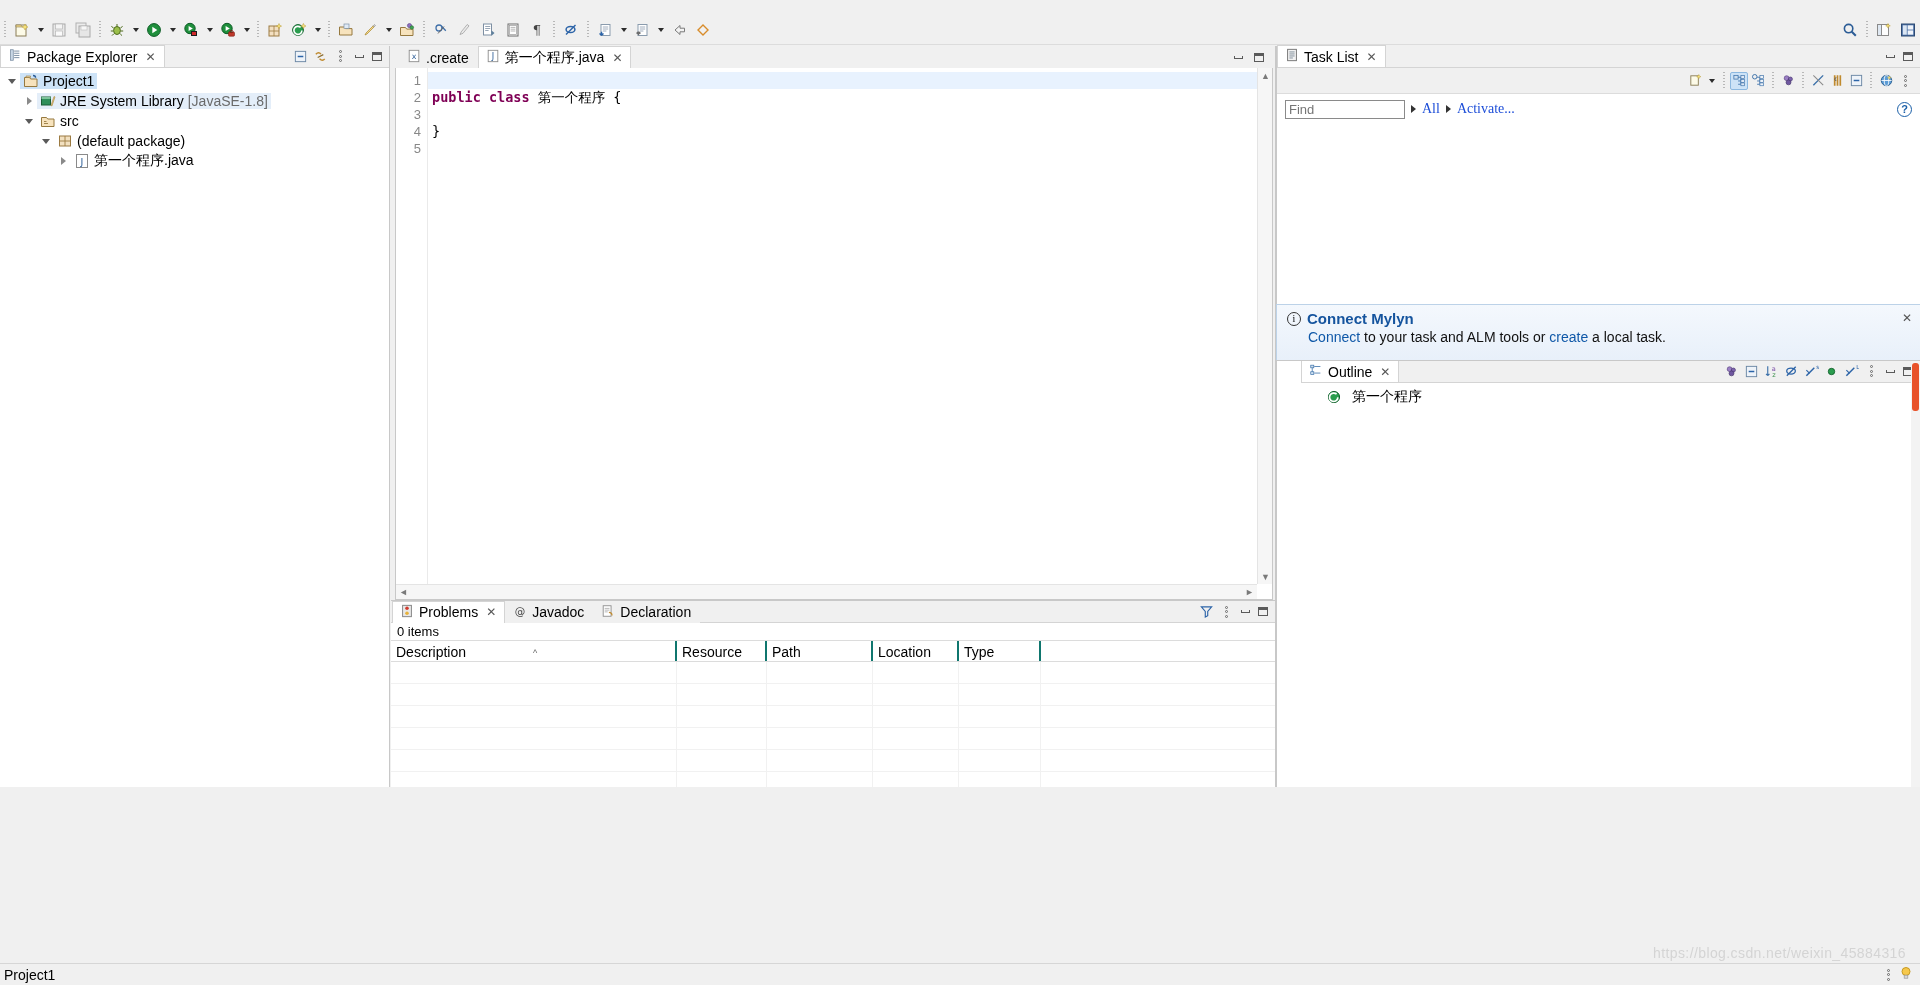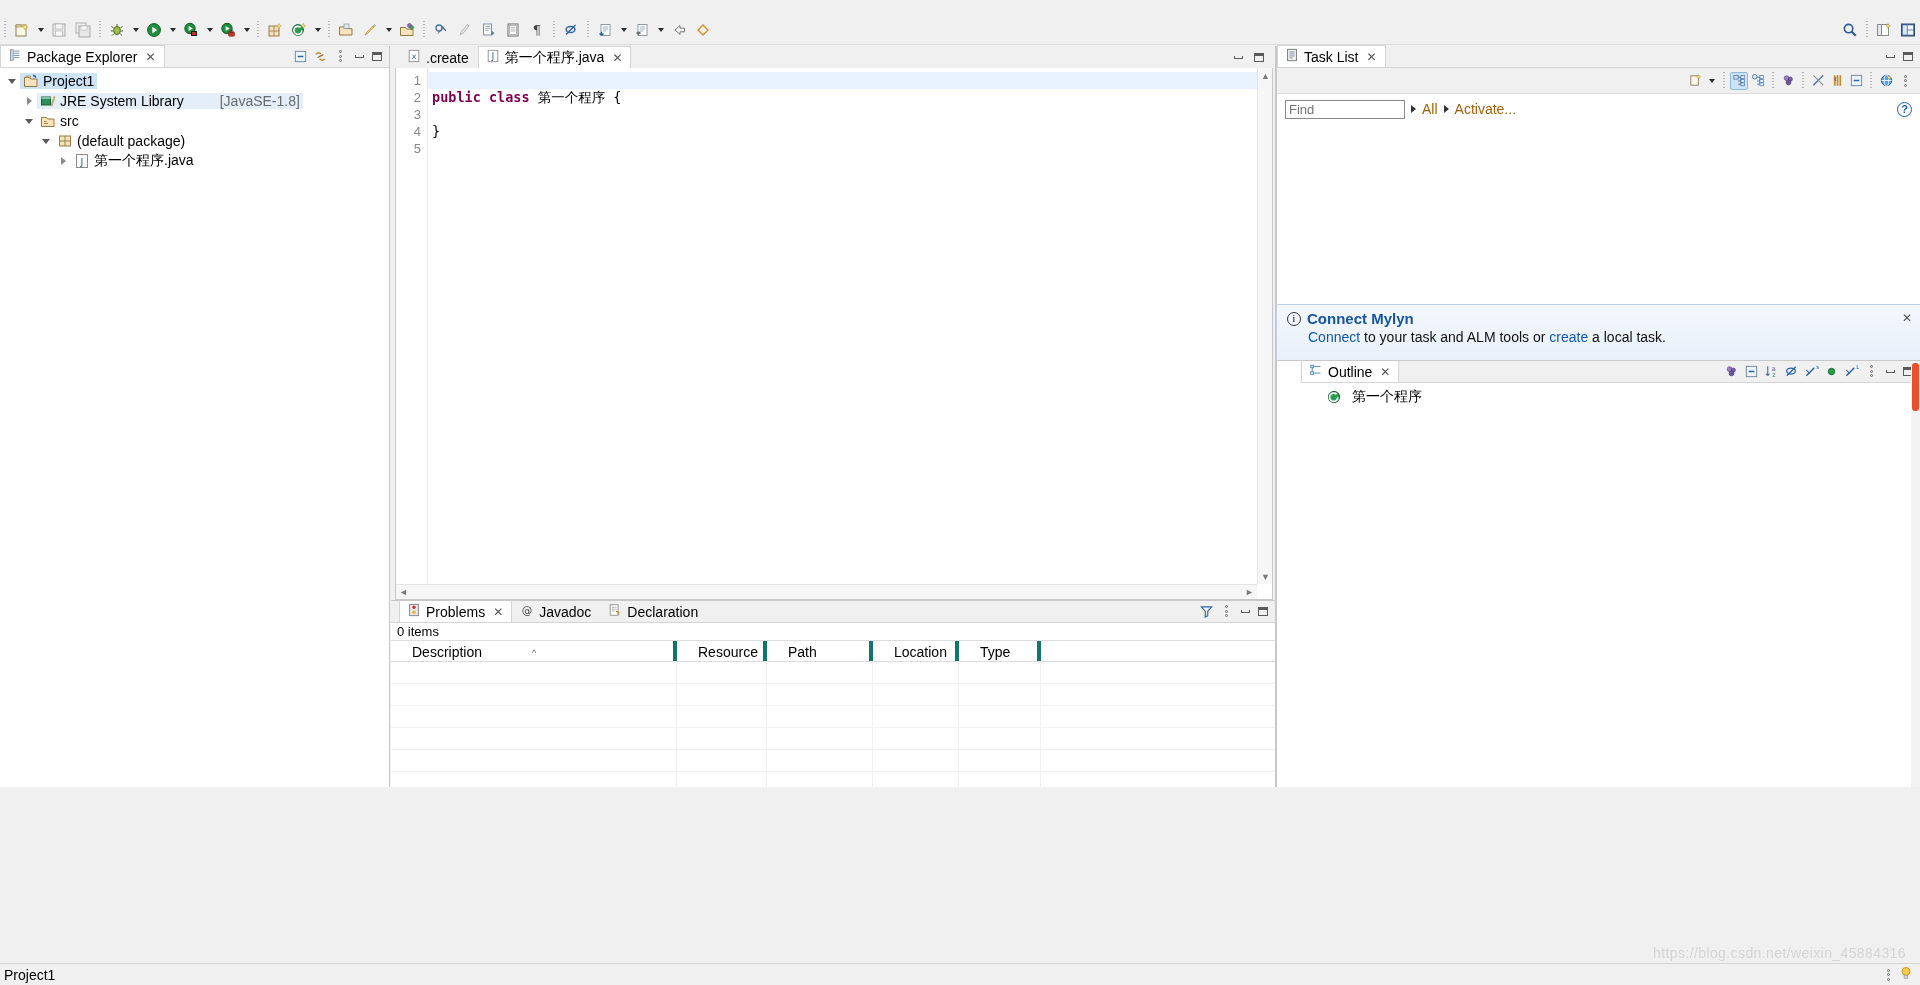--- a/index.html
+++ b/index.html
@@ -102,21 +102,21 @@
   }
   .tree-row .label-wrap { display: inline-flex; align-items: center; gap: 4px; padding: 0 3px; }
   .tree-row.selected .label-wrap { background: #cde3f7; }
   .tree-row.highlight .label-wrap { background: #e4eef9; }
   .tw-down, .tw-right {
     width: 0; height: 0; border-style: solid;
   }
   .tw-down { border-width: 5px 4px 0 4px; border-color: #5a5a5a transparent transparent transparent; }
   .tw-right { border-width: 4px 0 4px 5px; border-color: transparent transparent transparent #8a8a8a; }
   .ticon { width: 16px; height: 16px; flex: 0 0 16px; display:flex; align-items:center; justify-content:center; }
-  .dim { color: #6a6a6a; margin-left: 32px; }
+  .dim { color: #6a6a6a; }
 
   
   #editor-area {
     position: absolute; left: 391px; top: 46px; width: 884px; height: 554px;
     background: #f0f0f0; display: flex; flex-direction: column;
   }
   #editor-area .view-tabbar { padding-left: 8px; }
   #editor-win-ctl { margin-left: auto; display: flex; align-items: center; gap: 5px; padding-right: 8px; height: 22px; }
   .editor-body {
     flex: 1; display: flex; background: #fff;
@@ -149,26 +149,26 @@
     background: #f6f6f6; border-top: 1px solid #e4e4e4;
     display: flex; justify-content: space-between; align-items: center;
   }
   .sb-arrow { font-size: 9px; color: #7a7a7a; width: 15px; height: 15px; display:flex; align-items:center; justify-content:center; cursor: default;}
 
   
   #problems-panel {
     position: absolute; left: 391px; top: 601px; width: 884px; height: 186px;
     background: #f0f0f0; display: flex; flex-direction: column;
   }
-  #problems-panel .view-tabbar { padding-left: 8px; border-bottom: 1px solid #d4d4d4; }
+  #problems-panel .view-tabbar { padding-left: 1px; border-bottom: 1px solid #d4d4d4; align-items: center; }
   .items-count { height: 17px; line-height: 17px; padding-left: 6px; font-size: 13px; background: #fff; }
   .ptable { flex: 1; background: #fff; display: flex; flex-direction: column; overflow: hidden; }
   .ptable-head { display: flex; height: 22px; border-top: 1px solid #dcdcdc; border-bottom: 1px solid #dcdcdc; background: #fff; }
   .pth {
-    border-right: 4px solid #0f766e; font-size: 14px; padding-left: 21px; line-height: 22px;
+    border-right: 2px solid #0f766e; font-size: 14px; padding-left: 5px; line-height: 22px;
     position: relative; cursor: default; white-space: nowrap; overflow: hidden;
   }
   .sort-ind { position: absolute; left: 50%; top: 1px; font-size: 9px; color: #666; }
   .ptable-rows { flex: 1; }
   .prow { display: flex; height: 22px; border-bottom: 1px solid #f1f1f1; }
   .pcell { border-right: 1px solid #f1f1f1; }
 
   
   #task-list {
     position: absolute; left: 1276px; top: 46px; width: 644px; height: 258px;
@@ -176,21 +176,21 @@
     border-left: 1px solid #c8c8c8;
   }
   #task-list .view-tabbar { border-bottom: 1px solid #d4d4d4; background: #f0f0f0; }
   .tl-toolbar { height: 26px; background: #f0f0f0; display: flex; align-items: center; justify-content: flex-end; padding-right: 6px; gap: 1px; border-bottom: 1px solid #dcdcdc;}
   .tl-find { height: 28px; display: flex; align-items: center; gap: 6px; padding: 2px 8px 0 8px; background: #fff; }
   .find-input {
     width: 120px; height: 19px; border: 1px solid #8a8a8a; background: #fff;
     font-size: 13px; padding: 0 3px; font-family: "Liberation Sans", sans-serif;
     color: #000; outline: none;
   }
-  .tl-link { color: #a16207; font-size: 14px; cursor: default; white-space: nowrap; }
+  .tl-link { color: #1d4ed8; font-size: 14px; cursor: default; white-space: nowrap; font-family: Liberation Serif, serif; }
   .tri-sep { width: 0; height: 0; border-style: solid; border-width: 4.5px 0 4.5px 5px; border-color: transparent transparent transparent #333; }
   .tl-body { flex: 1; background: #fff; }
   .help-icon { margin-left: auto; width: 15px; height: 15px; border-radius: 50%; border: 1.4px solid #1a5fa8; color: #1a5fa8; font-size: 11px; display:flex; align-items:center; justify-content:center; font-weight: bold; cursor: default;}
 
   #mylyn-banner {
     position: absolute; left: 1276px; top: 304px; width: 644px; height: 57px;
     background: linear-gradient(to bottom, #f4f8fd, #e8f0fa);
     border: 1px solid #bcd2e8; border-right: none;
     padding: 5px 8px 0 10px;
   }

